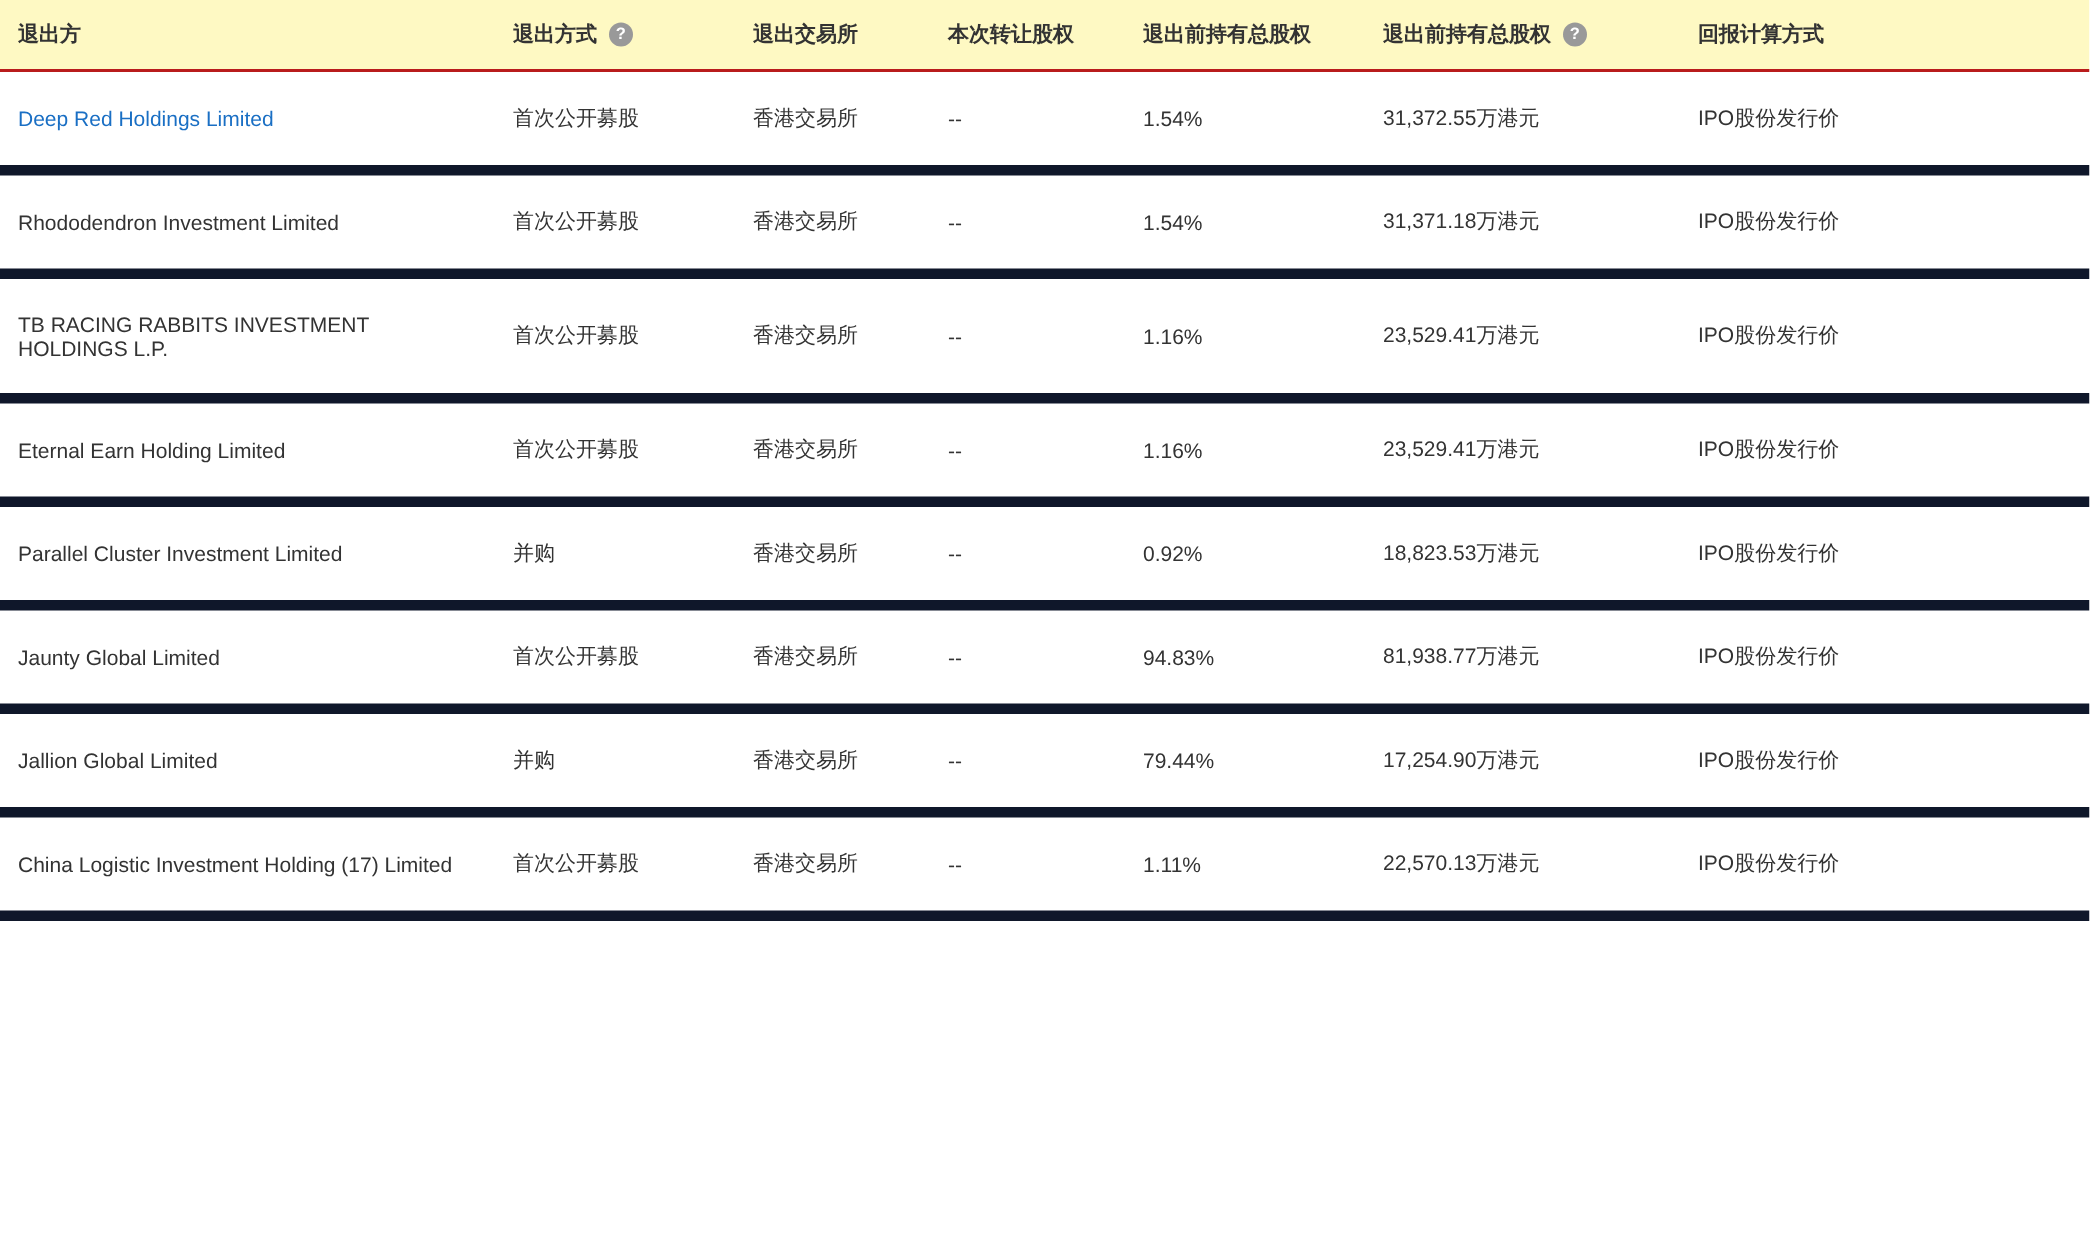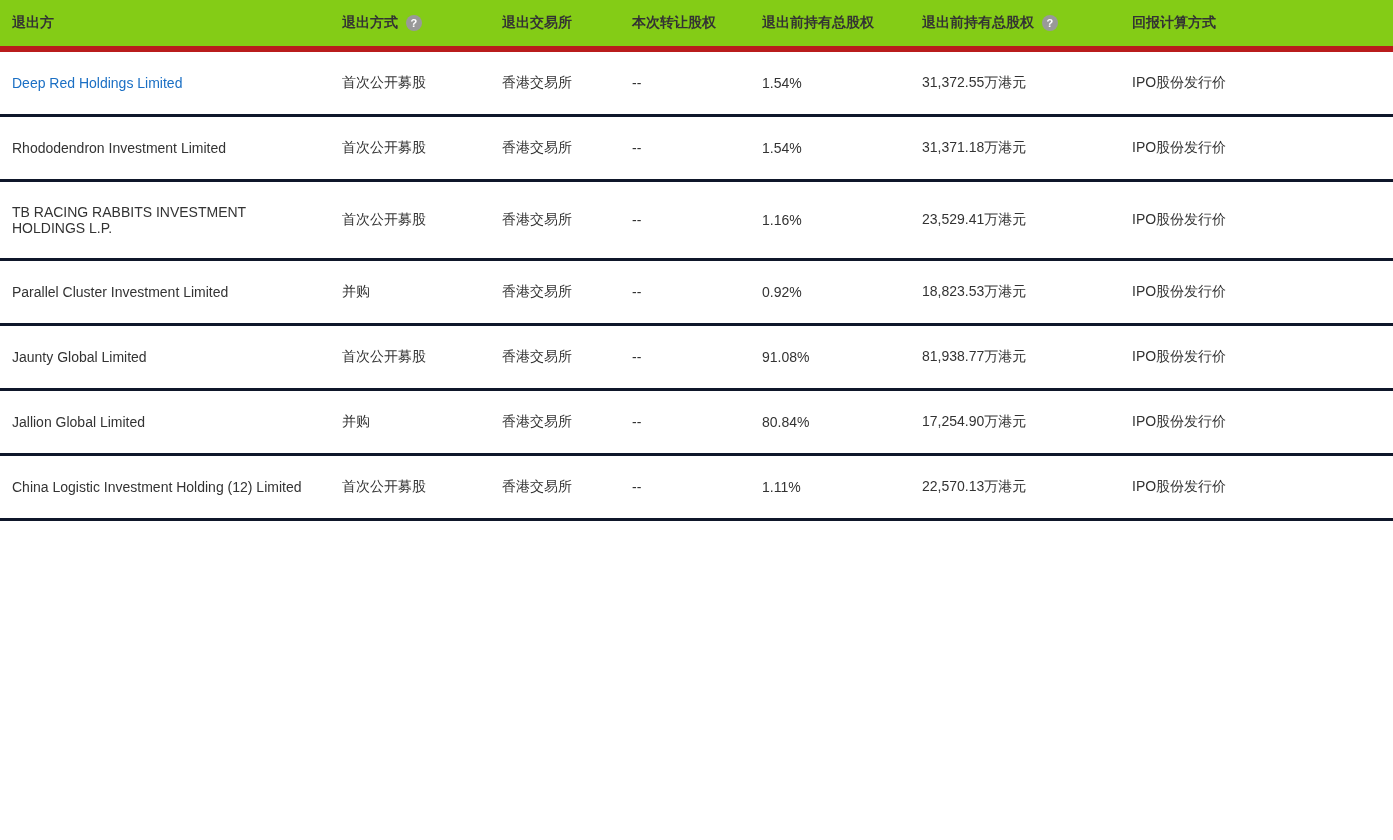--- a/index.html
+++ b/index.html
@@ -20,22 +20,22 @@
     }
     col.col-1 { width: 330px; }
     col.col-2 { width: 160px; }
     col.col-3 { width: 130px; }
     col.col-4 { width: 130px; }
     col.col-5 { width: 160px; }
     col.col-6 { width: 210px; }
     col.col-7 { width: 273px; }
 
     thead tr {
-      background: #84cc16;
-      border-bottom: 6px solid #b91c1c;
+      background: #fef9c3;
+      border-bottom: 2px solid #b91c1c;
       border-radius: 15px;
     }
     thead th {
       padding: 14px 12px;
       font-weight: 600;
       color: #333;
       text-align: left;
       font-size: 14px;
       white-space: nowrap;
     }
@@ -48,21 +48,21 @@
       border-radius: 50%;
       background: #999;
       color: #fff;
       font-size: 11px;
       font-weight: bold;
       margin-left: 4px;
       vertical-align: middle;
       cursor: pointer;
     }
     tbody tr {
-      border-bottom: 3px solid #0f172a;
+      border-bottom: 7px solid #0f172a;
     }
     tbody td {
       padding: 22px 12px;
       vertical-align: middle;
       font-size: 14px;
       color: #333;
     }
     .company-link {
       color: #1a6fc4;
       text-decoration: none;
@@ -132,48 +132,57 @@
         <tr>
           <td>TB RACING RABBITS INVESTMENT HOLDINGS L.P.</td>
           <td>首次公开募股</td>
           <td>香港交易所</td>
           <td>--</td>
           <td>1.16%</td>
           <td>23,529.41万港元</td>
           <td>IPO股份发行价</td>
         </tr>
         <tr>
+          <td>Eternal Earn Holding Limited</td>
+          <td>首次公开募股</td>
+          <td>香港交易所</td>
+          <td>--</td>
+          <td>1.16%</td>
+          <td>23,529.41万港元</td>
+          <td>IPO股份发行价</td>
+        </tr>
+        <tr>
           <td>Parallel Cluster Investment Limited</td>
           <td>并购</td>
           <td>香港交易所</td>
           <td>--</td>
           <td>0.92%</td>
           <td>18,823.53万港元</td>
           <td>IPO股份发行价</td>
         </tr>
         <tr>
           <td>Jaunty Global Limited</td>
           <td>首次公开募股</td>
           <td>香港交易所</td>
           <td>--</td>
-          <td>91.08%</td>
+          <td>94.83%</td>
           <td>81,938.77万港元</td>
           <td>IPO股份发行价</td>
         </tr>
         <tr>
           <td>Jallion Global Limited</td>
           <td>并购</td>
           <td>香港交易所</td>
           <td>--</td>
-          <td>80.84%</td>
+          <td>79.44%</td>
           <td>17,254.90万港元</td>
           <td>IPO股份发行价</td>
         </tr>
         <tr>
-          <td>China Logistic Investment Holding (12) Limited</td>
+          <td>China Logistic Investment Holding (17) Limited</td>
           <td>首次公开募股</td>
           <td>香港交易所</td>
           <td>--</td>
           <td>1.11%</td>
           <td>22,570.13万港元</td>
           <td>IPO股份发行价</td>
         </tr>
       </tbody>
   </table>
 </div>

